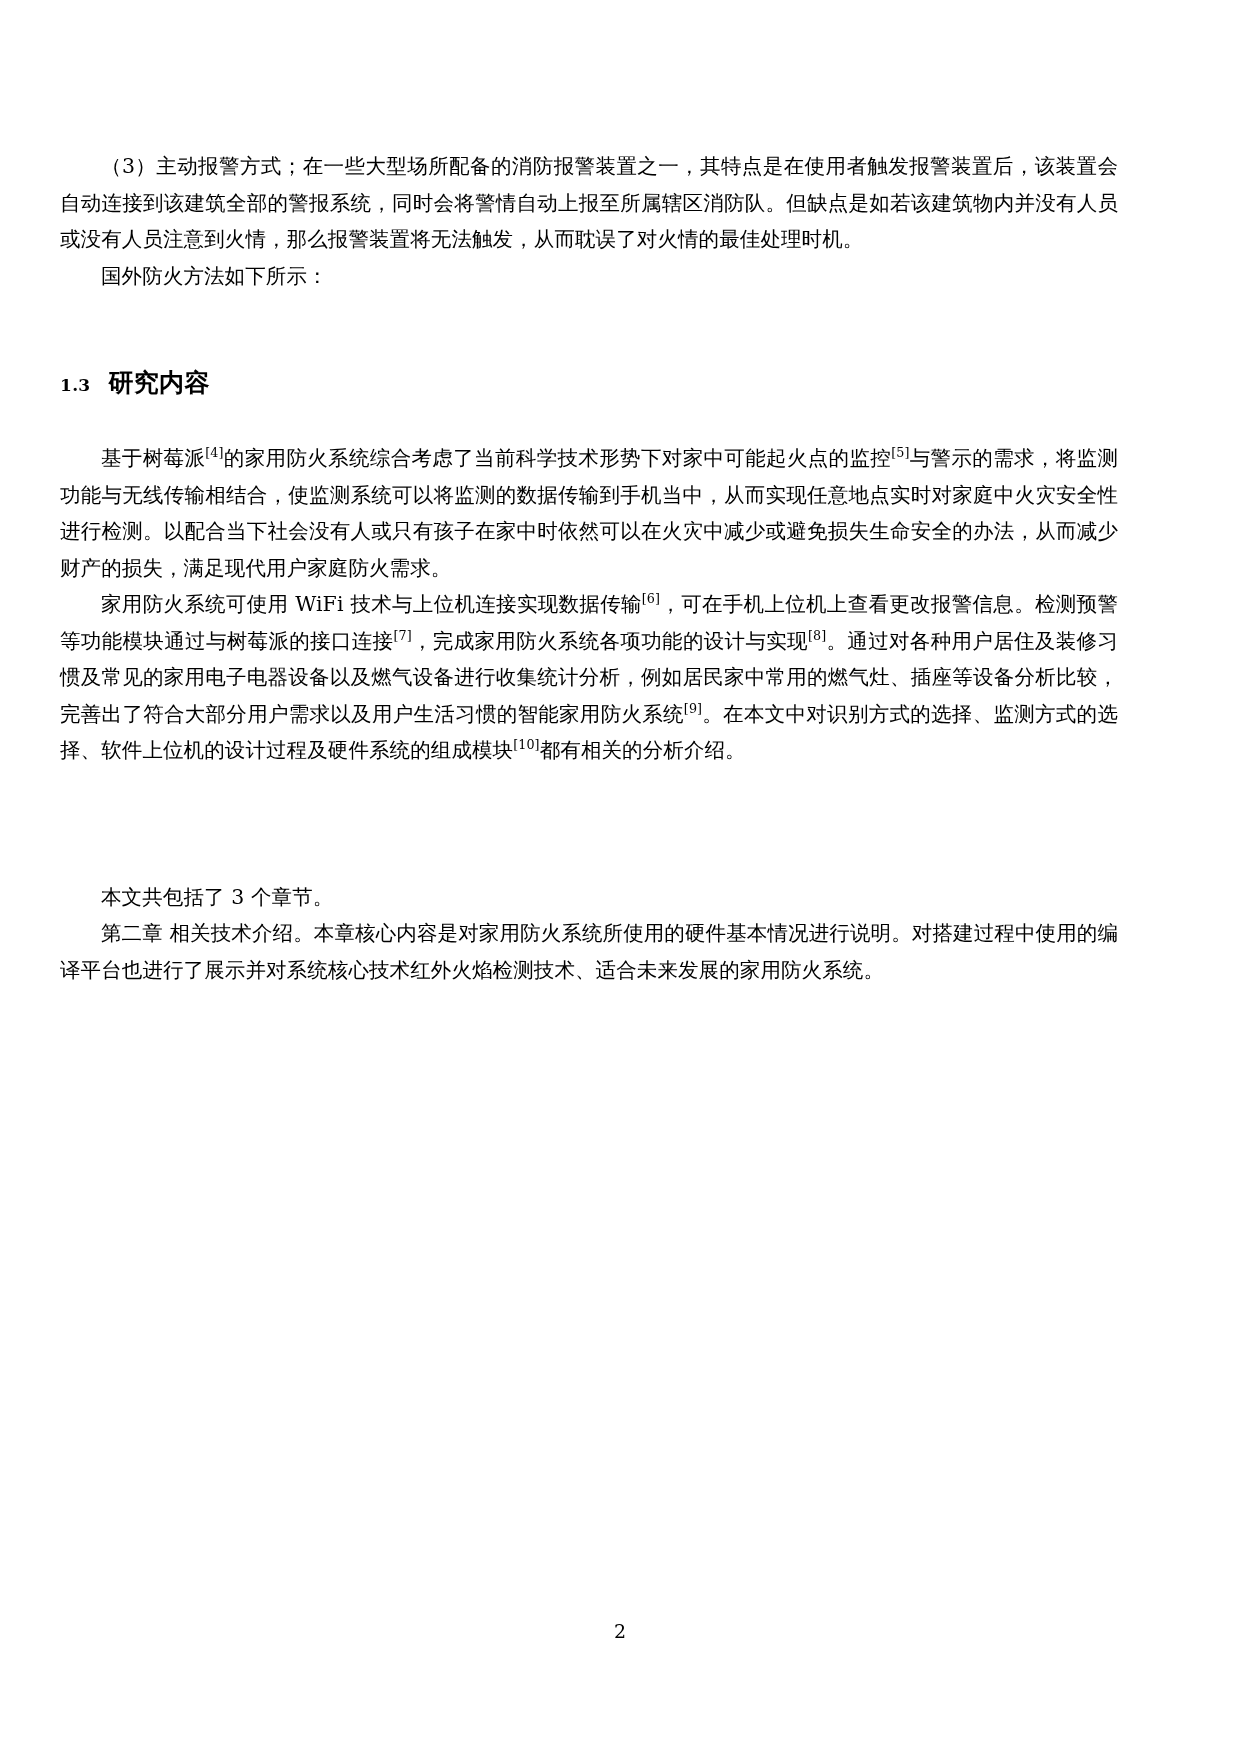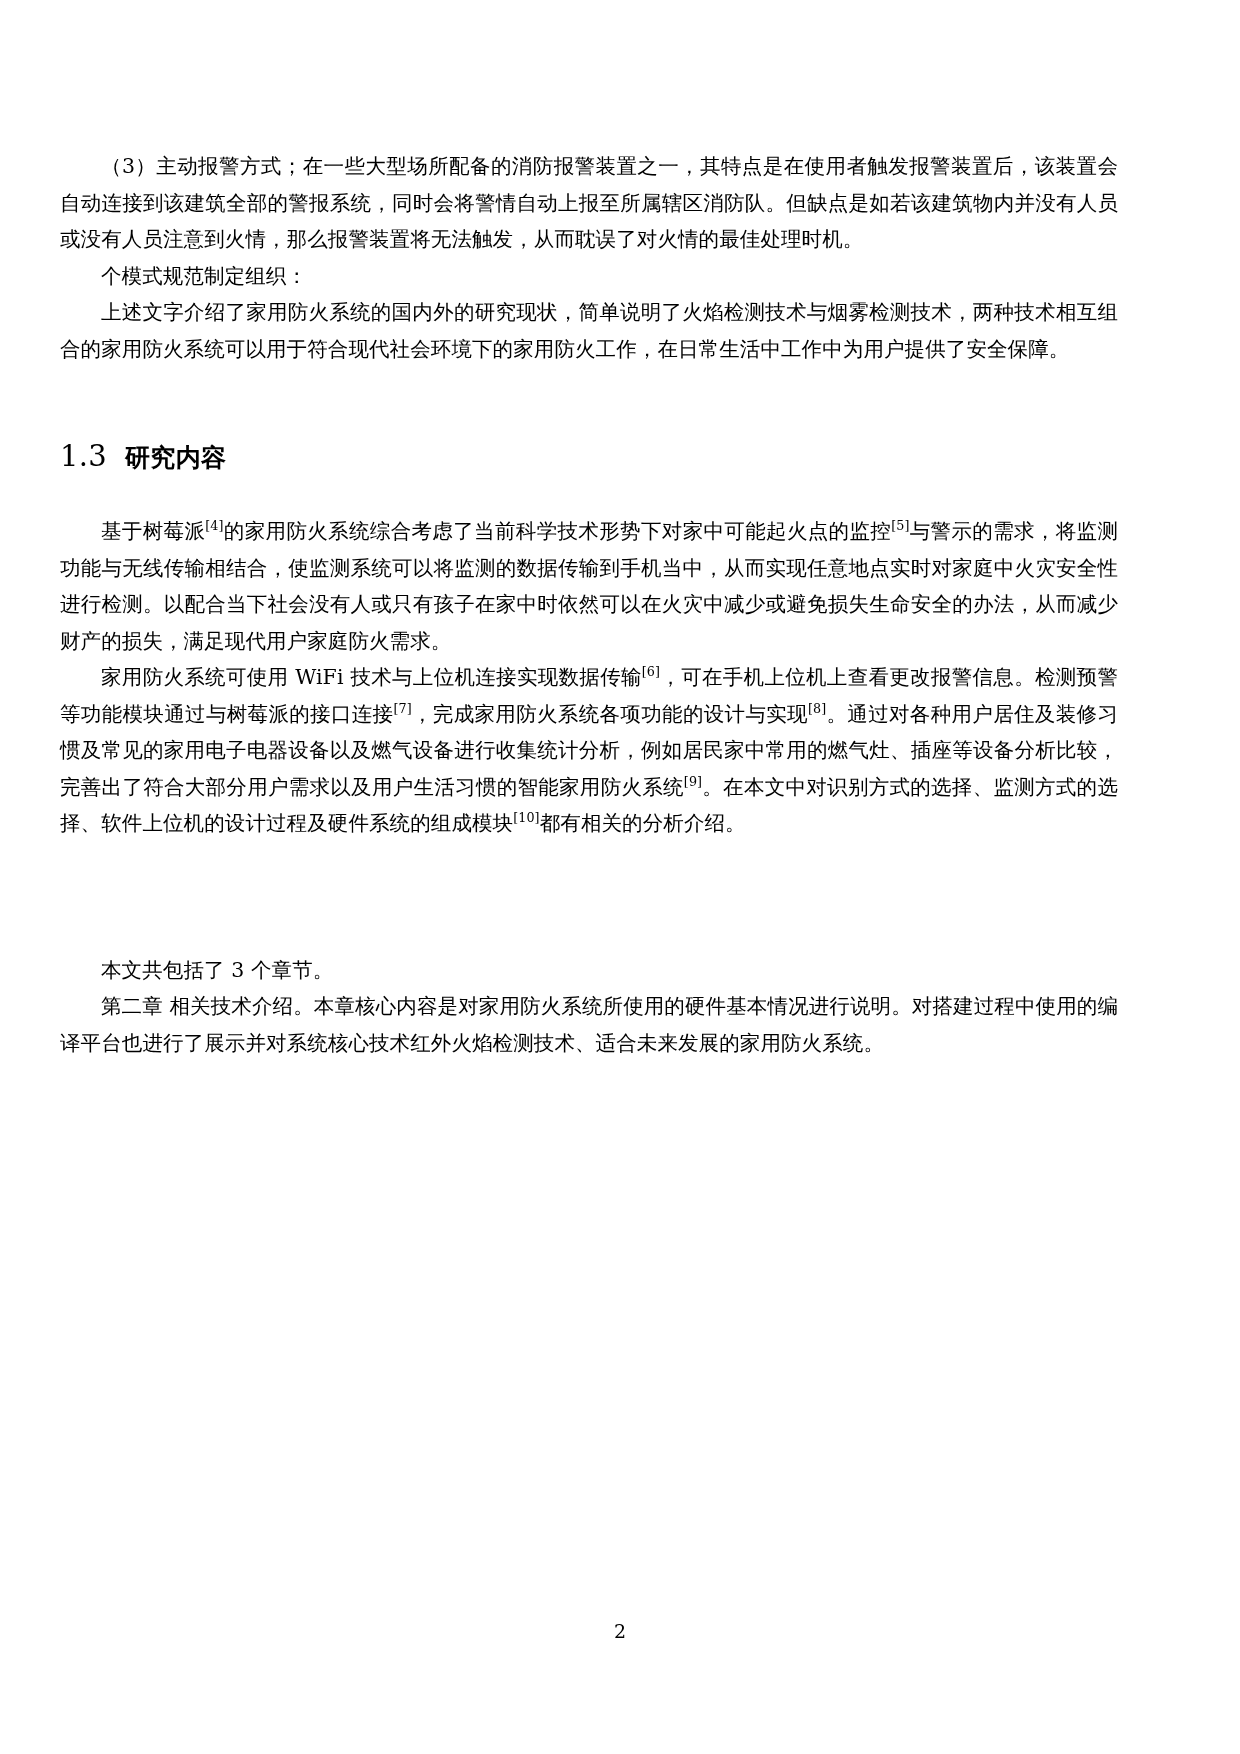--- a/index.html
+++ b/index.html
@@ -41,22 +41,22 @@
   .section-heading {
     font-family: "DejaVu Sans", "Liberation Sans", sans-serif;
     font-size: 25px;
     font-weight: bold;
     line-height: 34px;
     margin: 0;
     letter-spacing: 0.3px;
   }
   .heading-num {
     font-family: "DejaVu Serif", "Liberation Serif", serif;
-    font-weight: normal;
-    font-size: 29px;
+    font-weight: bold;
+    font-size: 17px;
   }
   .gap-before-13 { height: 72px; }
   .gap-after-13  { height: 38px; }
   .gap-before-14 { height: 72px; }
   .gap-after-14  { height: 38px; }
   sup {
     font-size: 0.62em;
     vertical-align: super;
     line-height: 0;
   }
@@ -70,22 +70,21 @@
     font-size: 19px;
   }
 </style>
 </head>
 <body>
 
 <div class="page">
 
   <div class="para-block">
     <p class="body-text indent">（3）主动报警方式；在一些大型场所配备的消防报警装置之一，其特点是在使用者触发报警装置后，该装置会自动连接到该建筑全部的警报系统，同时会将警情自动上报至所属辖区消防队。但缺点是如若该建筑物内并没有人员或没有人员注意到火情，那么报警装置将无法触发，从而耽误了对火情的最佳处理时机。</p>
-    <p class="body-text indent">个模式规范制定组织：</p>
-    <p class="body-text indent">上述文字介绍了家用防火系统的国内外的研究现状，简单说明了火焰检测技术与烟雾检测技术，两种技术相互组合的家用防火系统可以用于符合现代社会环境下的家用防火工作，在日常生活中工作中为用户提供了安全保障。</p>
+    <p class="body-text indent">国外防火方法如下所示：</p>
   </div>
 
   <div class="gap-before-13"></div>
 
   <h2 class="section-heading">
     <span class="heading-num">1.3</span><span>&nbsp;&nbsp;</span><span>研究内容</span>
   </h2>
 
   <div class="gap-after-13"></div>
 

